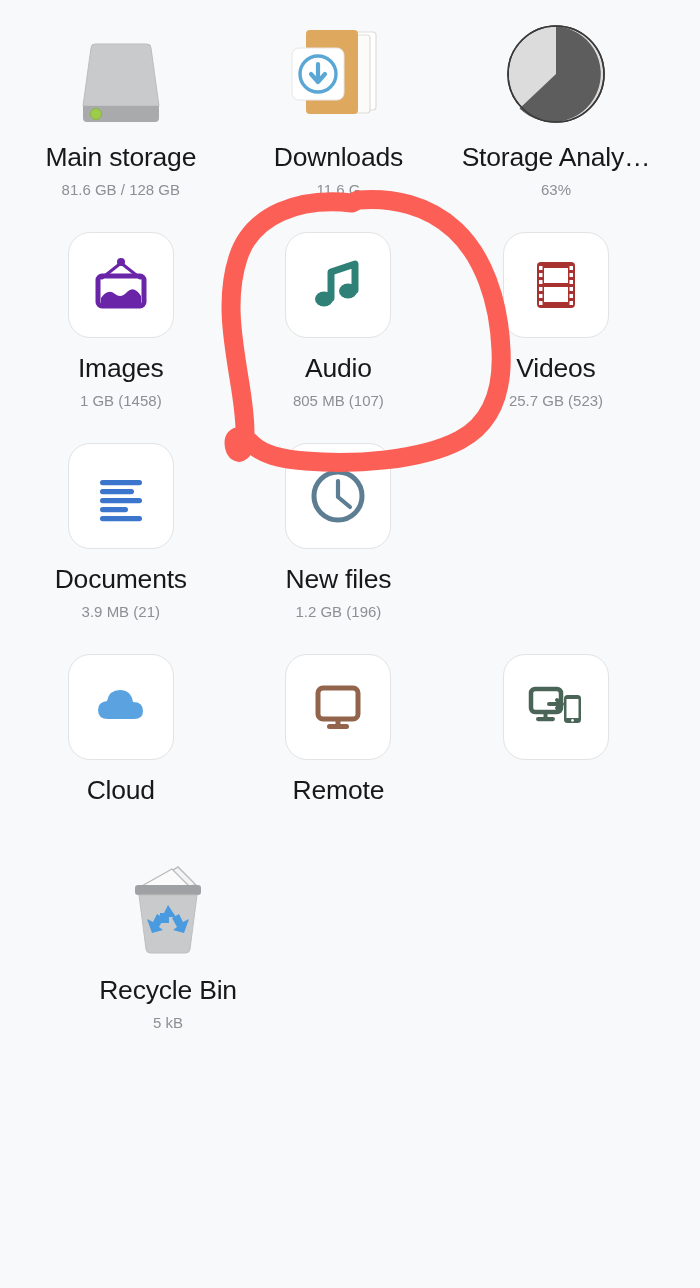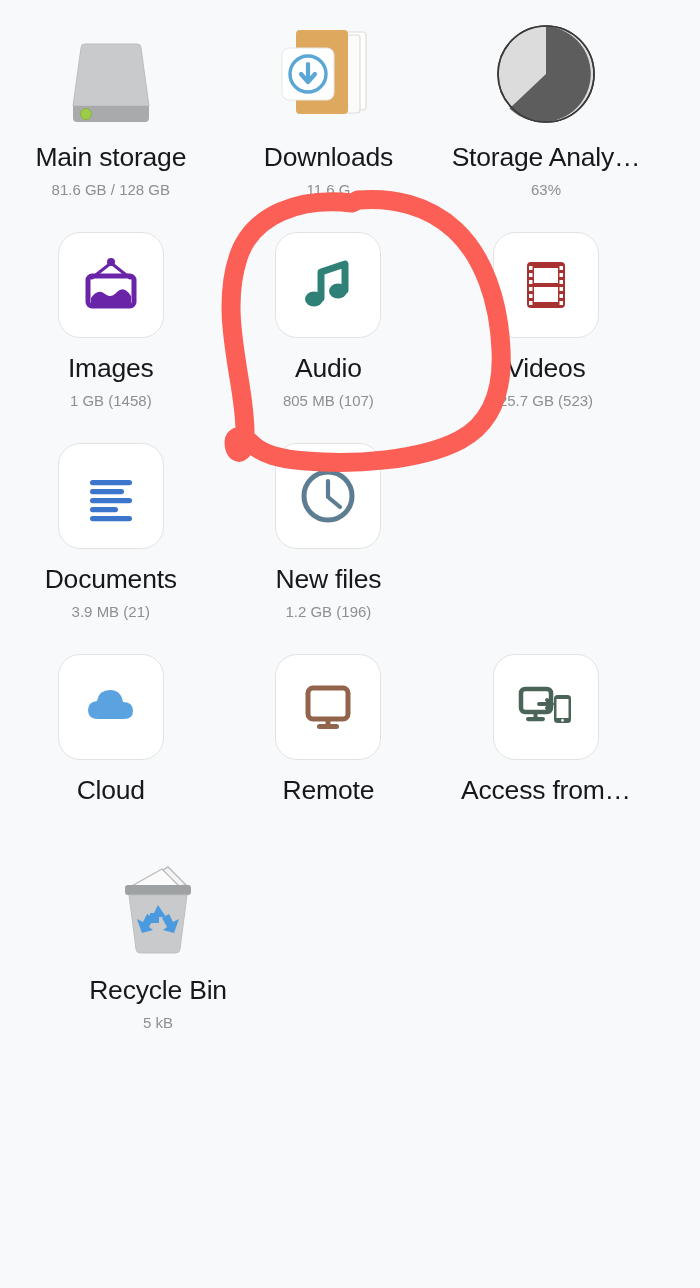--- a/index.html
+++ b/index.html
@@ -12,21 +12,21 @@
     background: #f8f9fa;
     font-family: "Liberation Sans", sans-serif;
     position: relative;
     overflow: hidden;
   }
 
   
   #home-grid {
     position: relative;
     width: 560px;
-    padding: 14px 0 0 2px;
+    padding: 14px 0 0 12px;
     display: flex;
     flex-direction: column;
     z-index: 1;
   }
   .grid-row {
     display: flex;
     width: 700px;
   }
   .grid-cell {
     width: 217.6px;
@@ -284,21 +284,20 @@
             <rect x="6" y="13" width="30" height="23" rx="4" fill="none" stroke="#4b6458" stroke-width="4.5"></rect>
             <rect x="18.5" y="36" width="4" height="6" fill="#4b6458"></rect>
             <rect x="11" y="41" width="19" height="4.2" rx="2.1" fill="#4b6458"></rect>
             <path d="M24 28 L36 28 M32 24 L37 28 L32 32" fill="none" stroke="#4b6458" stroke-width="4" stroke-linecap="round" stroke-linejoin="round"></path>
             <rect x="39" y="19" width="17" height="28" rx="3.5" fill="#4b6458"></rect>
             <rect x="41.5" y="23" width="12" height="19" fill="#ffffff"></rect>
             <circle cx="47.5" cy="44.4" r="1.3" fill="#ffffff"></circle>
           </svg>
         </div>
       </div>
-      <div class="cell-title">Access from…</div>
       <div class="cell-sub"></div>
     </div>
   </div>
 
   <div class="grid-row r5">
 
     <div class="grid-cell">
       <div class="icon-box">
         <div class="plain">
           <svg width="104" height="104" viewBox="0 0 104 104">

